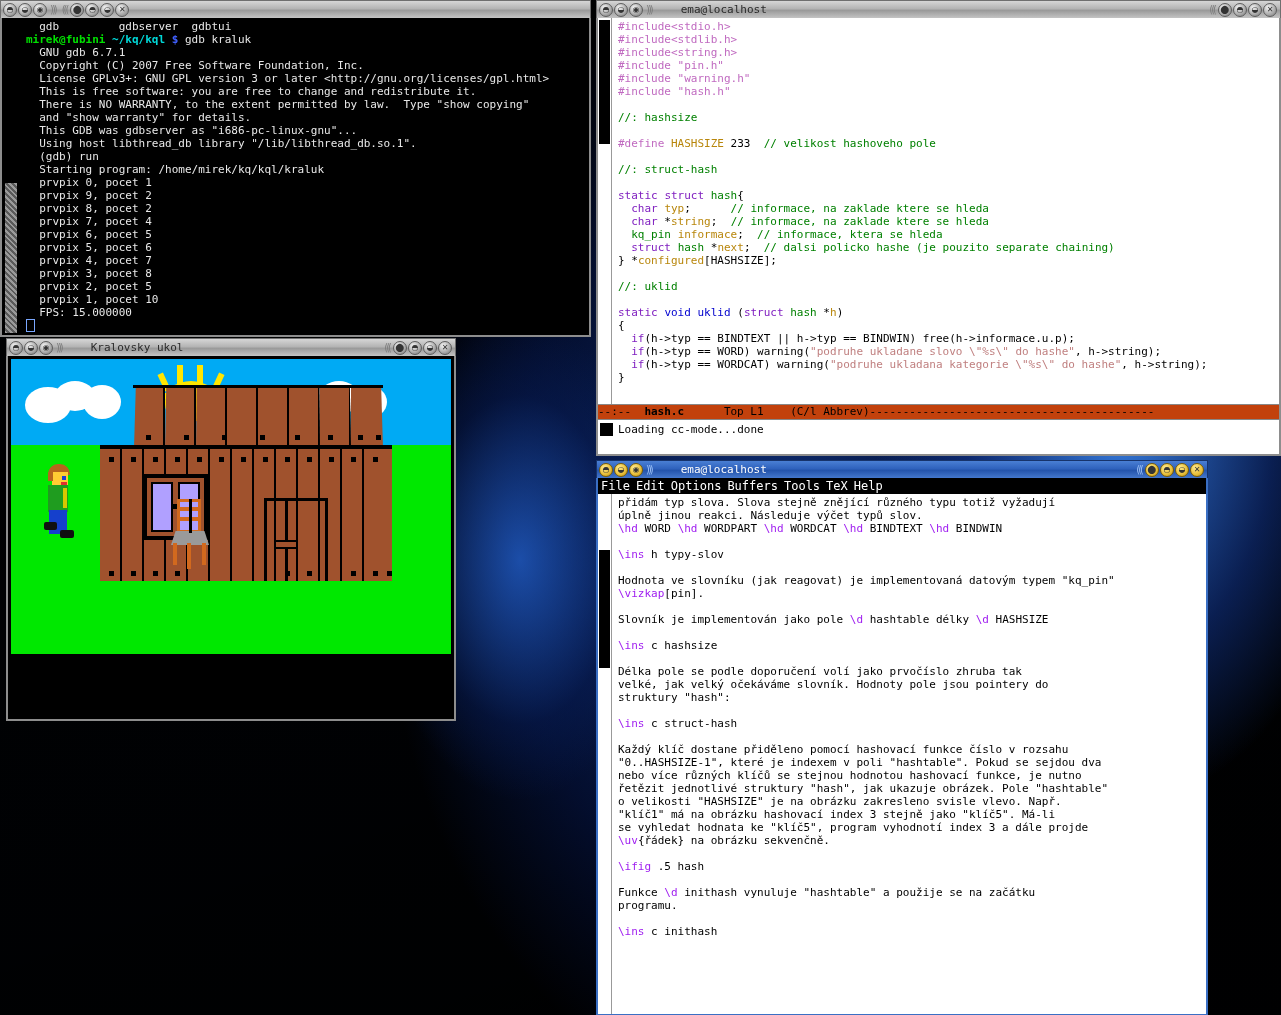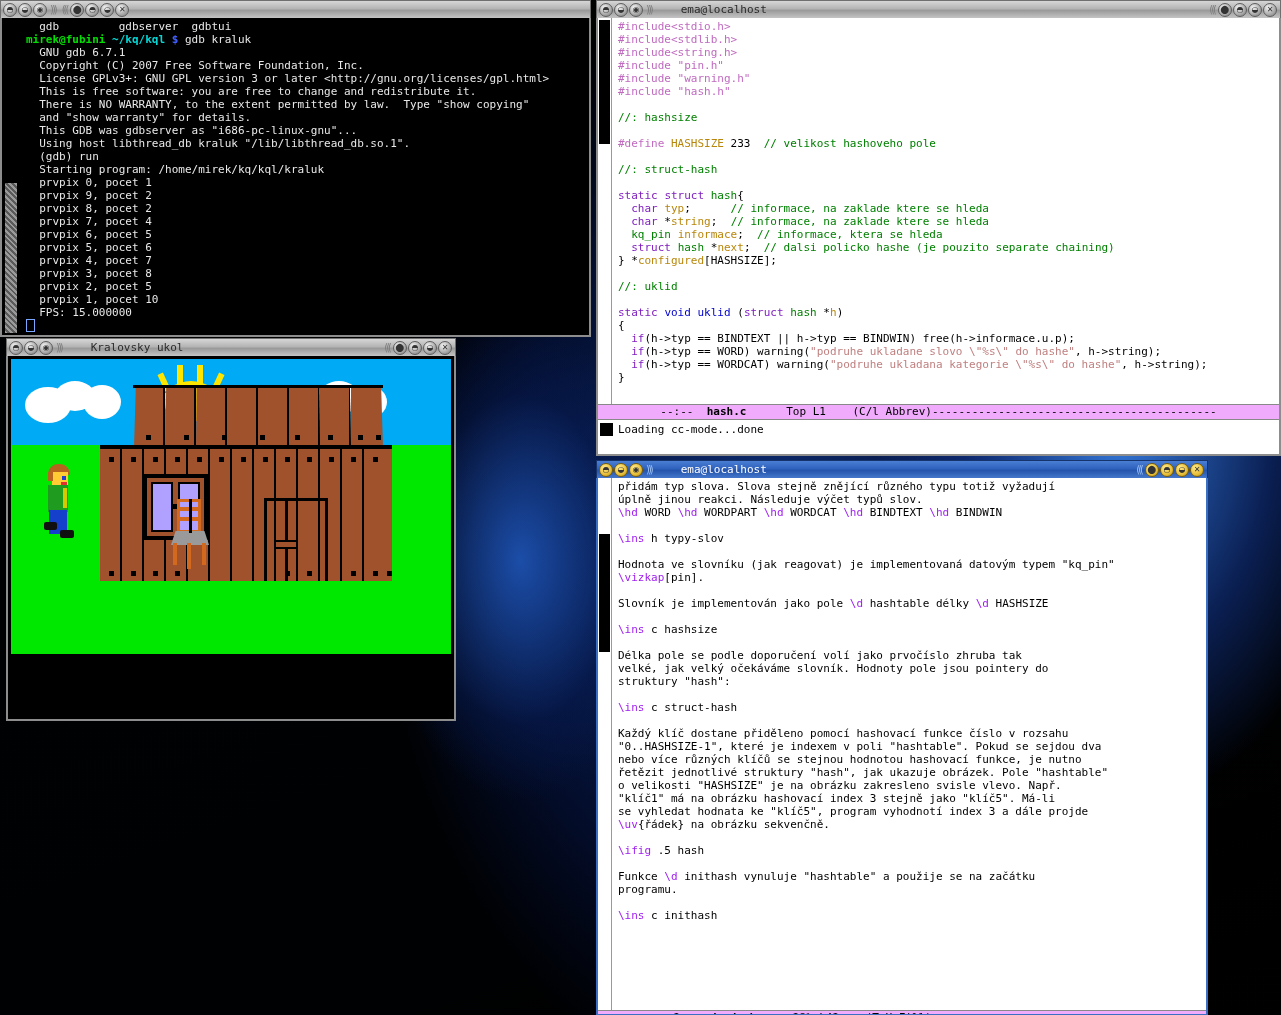--- a/index.html
+++ b/index.html
@@ -85,23 +85,23 @@
   .ethumb{position:absolute;left:1px;width:11px;background:#000;}
   .buf{flex:1;padding:2px 0 0 6px;font-size:11px;line-height:13px;white-space:pre;
         color:#000;font-family:"DejaVu Sans Mono",monospace;overflow:hidden;}
   .pp{color:#c06ac0;}        
   .cm{color:#008000;}        
   .kw{color:#8020c0;}        
   .ty{color:#0000d0;}        
   .vn{color:#b8860b;}        
   .fn{color:#0000cc;}        
   .st{color:#c08080;}
-  .modeline{background:#f0abfc;color:#000;font-size:11px;line-height:14px;white-space:pre;
+  .modeline{background:#c2410c;color:#000;font-size:11px;line-height:14px;white-space:pre;
         border-top:1px solid #888;border-bottom:1px solid #888;overflow:hidden;
-        font-family:"DejaVu Sans Mono",monospace;text-align:center;}
+        font-family:"DejaVu Sans Mono",monospace;}
   .modeline b{font-weight:bold;}
   .minibuf{background:#fff;color:#000;font-size:11px;line-height:15px;white-space:pre;
         display:flex;align-items:center;padding-left:2px;font-family:"DejaVu Sans Mono",monospace;}
   .minicur{width:11px;height:11px;background:#000;border:1px solid #000;margin-right:5px;flex:none;}
   .texbuf .tk{color:#a020f0;}
 </style>
 </head>
 <body>
 
 <div id="desktop"></div>
@@ -127,21 +127,21 @@
     <div class="tthumb" style="top:165px;height:150px;"></div>
     <div class="termtext"><span>  gdb         gdbserver  gdbtui</span>
 <span class="g">mirek@fubini</span> <span class="c">~/kq/kql</span> <span class="b">$</span> <span>gdb kraluk</span>
 <span>  GNU gdb 6.7.1</span>
 <span>  Copyright (C) 2007 Free Software Foundation, Inc.</span>
 <span>  License GPLv3+: GNU GPL version 3 or later &lt;http://gnu.org/licenses/gpl.html&gt;</span>
 <span>  This is free software: you are free to change and redistribute it.</span>
 <span>  There is NO WARRANTY, to the extent permitted by law.  Type "show copying"</span>
 <span>  and "show warranty" for details.</span>
 <span>  This GDB was gdbserver as "i686-pc-linux-gnu"...</span>
-<span>  Using host libthread_db kraluk "/lib/libthread_db.so.1".</span>
+<span>  Using host libthread_db library "/lib/libthread_db.so.1".</span>
 <span>  (gdb) run</span>
 <span>  Starting program: /home/mirek/kq/kql/kraluk</span>
 <span>  prvpix 0, pocet 1</span>
 <span>  prvpix 9, pocet 2</span>
 <span>  prvpix 8, pocet 2</span>
 <span>  prvpix 7, pocet 4</span>
 <span>  prvpix 6, pocet 5</span>
 <span>  prvpix 5, pocet 6</span>
 <span>  prvpix 4, pocet 7</span>
 <span>  prvpix 3, pocet 8</span>
@@ -357,20 +357,21 @@
     <div class="ttl">ema@localhost</div>
     <div class="grip">(((</div>
     <div class="rbtns">
       <div class="cbtn">⬤</div>
       <div class="cbtn">◓</div>
       <div class="cbtn">◒</div>
       <div class="cbtn">✕</div>
     </div>
   </div>
   <div class="wbody">
+    <div class="menubar"><span>File</span><span>Edit</span><span>Options</span><span>Buffers</span><span>Tools</span><span>TeX</span><span>Help</span></div>
     <div class="bufwrap" style="height:532px;">
       <div class="escroll">
         <div class="ethumb" style="top:56px;height:118px;"></div>
       </div>
       <div class="buf texbuf">přidám typ slova. Slova stejně znějící různého typu totiž vyžadují
 úplně jinou reakci. Následuje výčet typů slov.
 <span class="tk">\hd</span> WORD <span class="tk">\hd</span> WORDPART <span class="tk">\hd</span> WORDCAT <span class="tk">\hd</span> BINDTEXT <span class="tk">\hd</span> BINDWIN
 
 <span class="tk">\ins</span> h typy-slov
 

